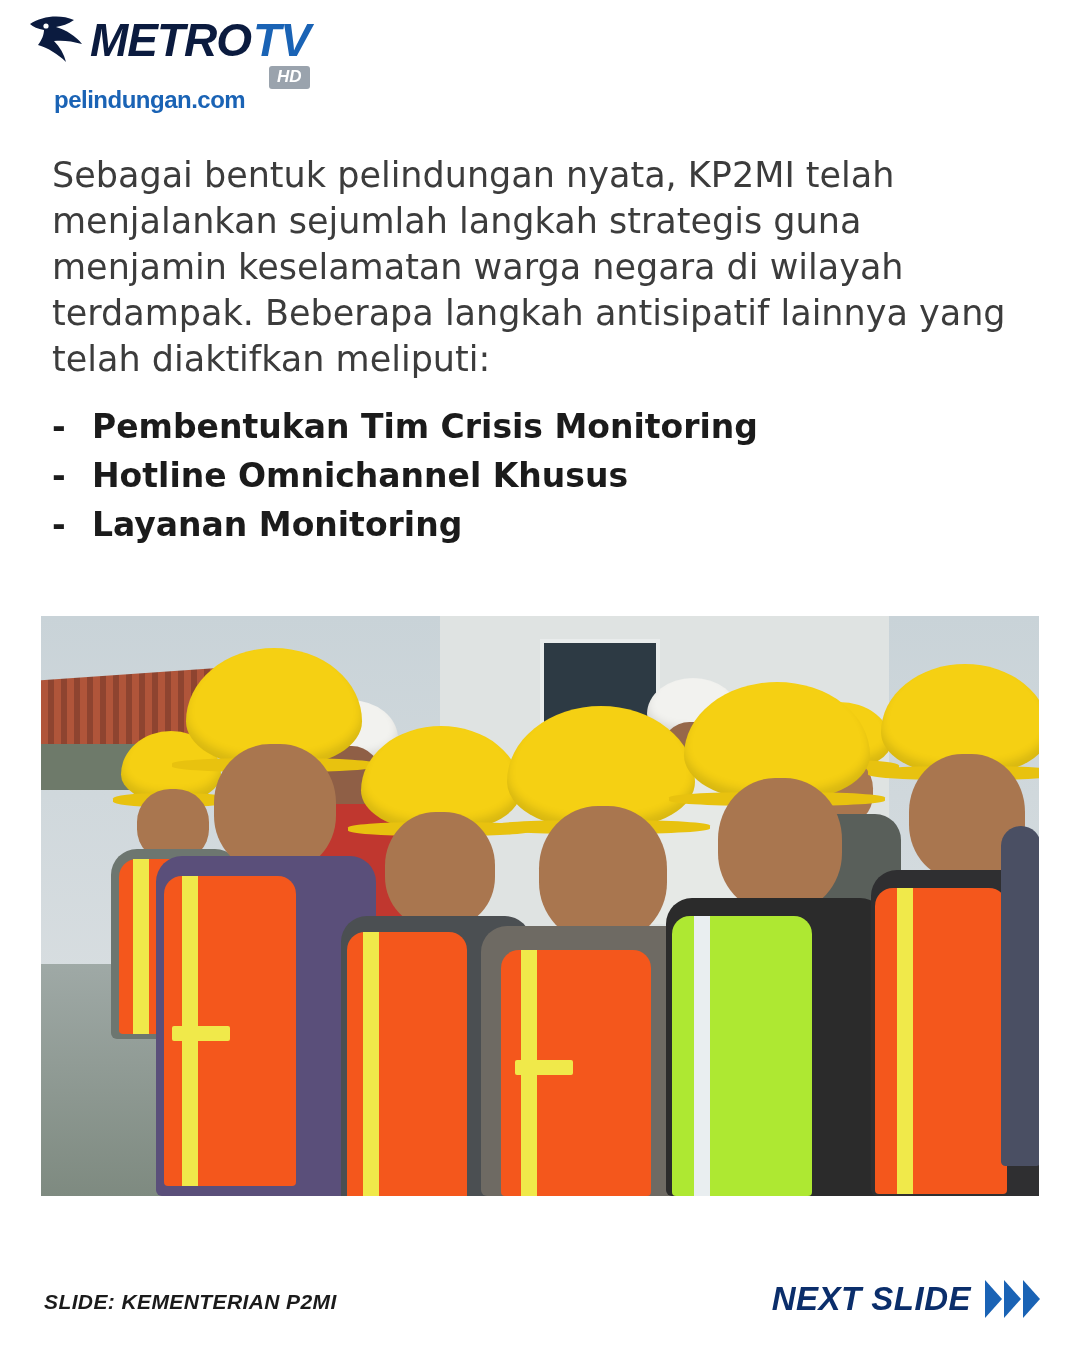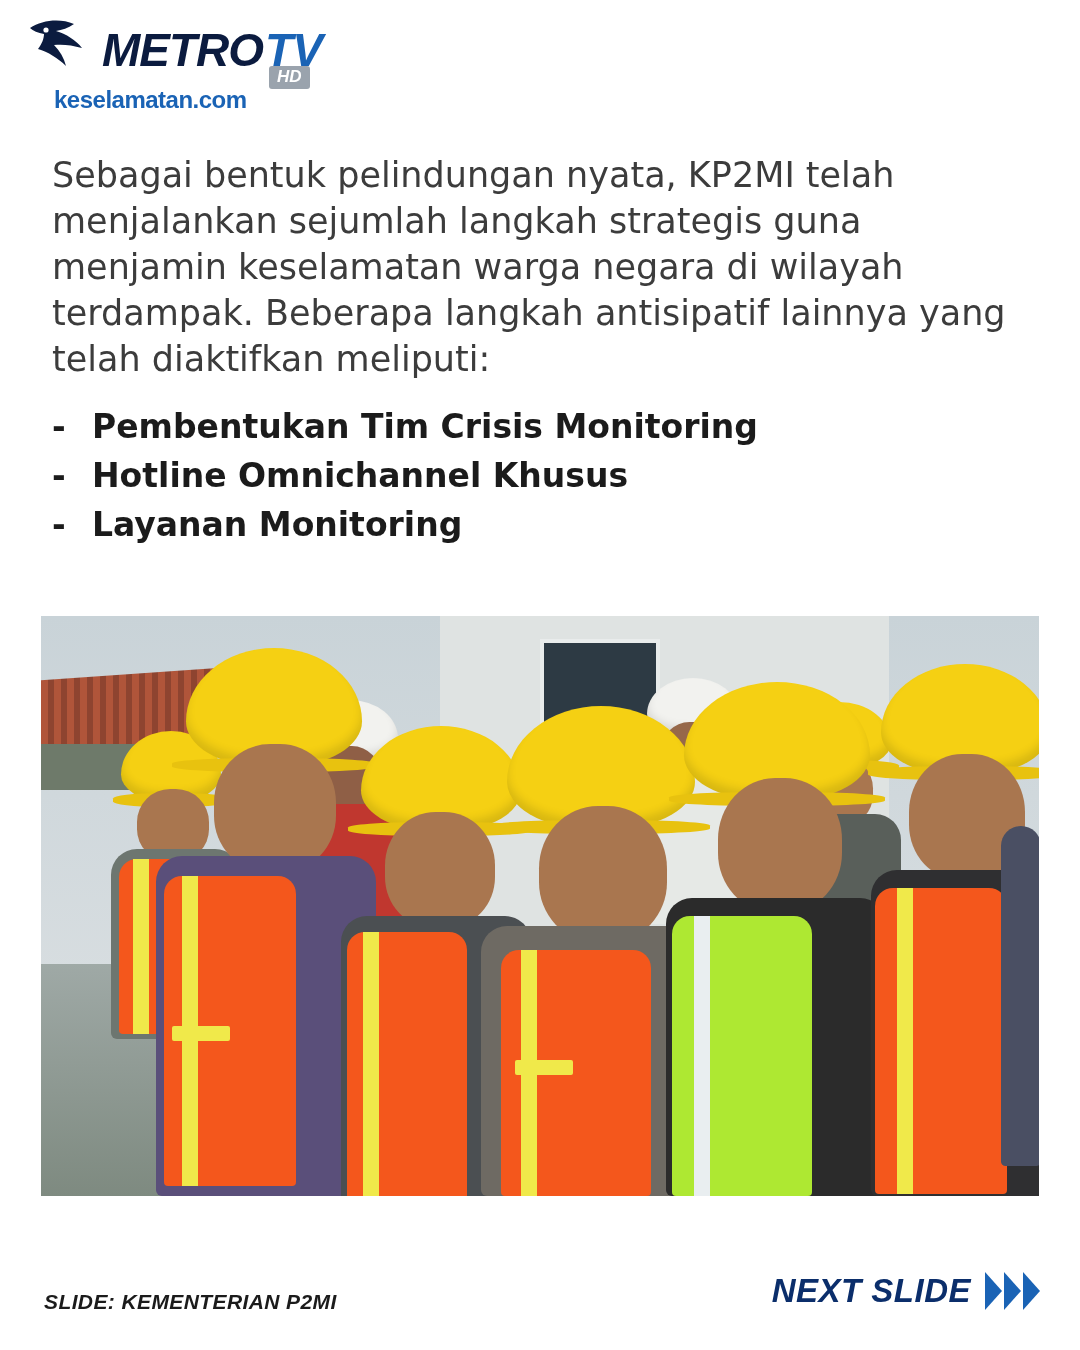--- a/index.html
+++ b/index.html
@@ -20,23 +20,22 @@
   
   .header {
     position: absolute;
     top: 14px;
     left: 26px;
     width: 360px;
     height: 96px;
   }
   .logo-row {
     display: flex;
-    align-items: flex-end;
+    align-items: flex-start;
     height: 62px;
-    gap: 12px;
   }
   .logo-bird {
     width: 62px;
     height: 58px;
     position: relative;
     flex: 0 0 auto;
   }
   .logo-bird svg { display: block; }
   .logo-word {
     display: flex;
@@ -219,21 +218,21 @@
     bottom: 36px;
     font-size: 21px;
     font-style: italic;
     font-weight: bold;
     color: #1b1b1b;
     letter-spacing: 0.4px;
   }
   .next {
     position: absolute;
     right: 40px;
-    bottom: 40px;
+    bottom: 32px;
     display: flex;
     align-items: center;
     gap: 14px;
   }
   .next-label {
     font-size: 33px;
     font-weight: bold;
     font-style: italic;
     color: #0b2e6b;
     letter-spacing: 0.5px;
@@ -260,21 +259,21 @@
           <path d="M4 10 C16 2 34 0 48 6 C42 10 36 12 30 13 C40 16 50 22 56 30 C46 27 36 26 28 27 C34 33 38 40 40 48 C32 40 22 34 12 31 C16 26 18 20 18 16 C12 15 7 13 4 10 Z" fill="#0b1b3f"></path>
           <circle cx="20" cy="12" r="2.6" fill="#ffffff"></circle>
         </svg>
       </span>
       <span class="logo-word">
         <span class="logo-metro">METRO</span>
         <span class="logo-tv">TV</span>
       </span>
     </div>
     <span class="logo-hd">HD</span>
-    <span class="logo-site">keselamatan.com</span>
+    <span class="logo-site">pelindungan.com</span>
   </div>
 
   <div class="paragraph">Sebagai bentuk pelindungan nyata, KP2MI telah menjalankan sejumlah langkah strategis guna menjamin keselamatan warga negara di wilayah terdampak. Beberapa langkah antisipatif lainnya yang telah diaktifkan meliputi:</div>
 
   <div class="bullets">
     <div class="bullet">
       <span class="dash">-</span>
       <span class="txt">Pembentukan Tim Crisis Monitoring</span>
     </div>
     <div class="bullet">

